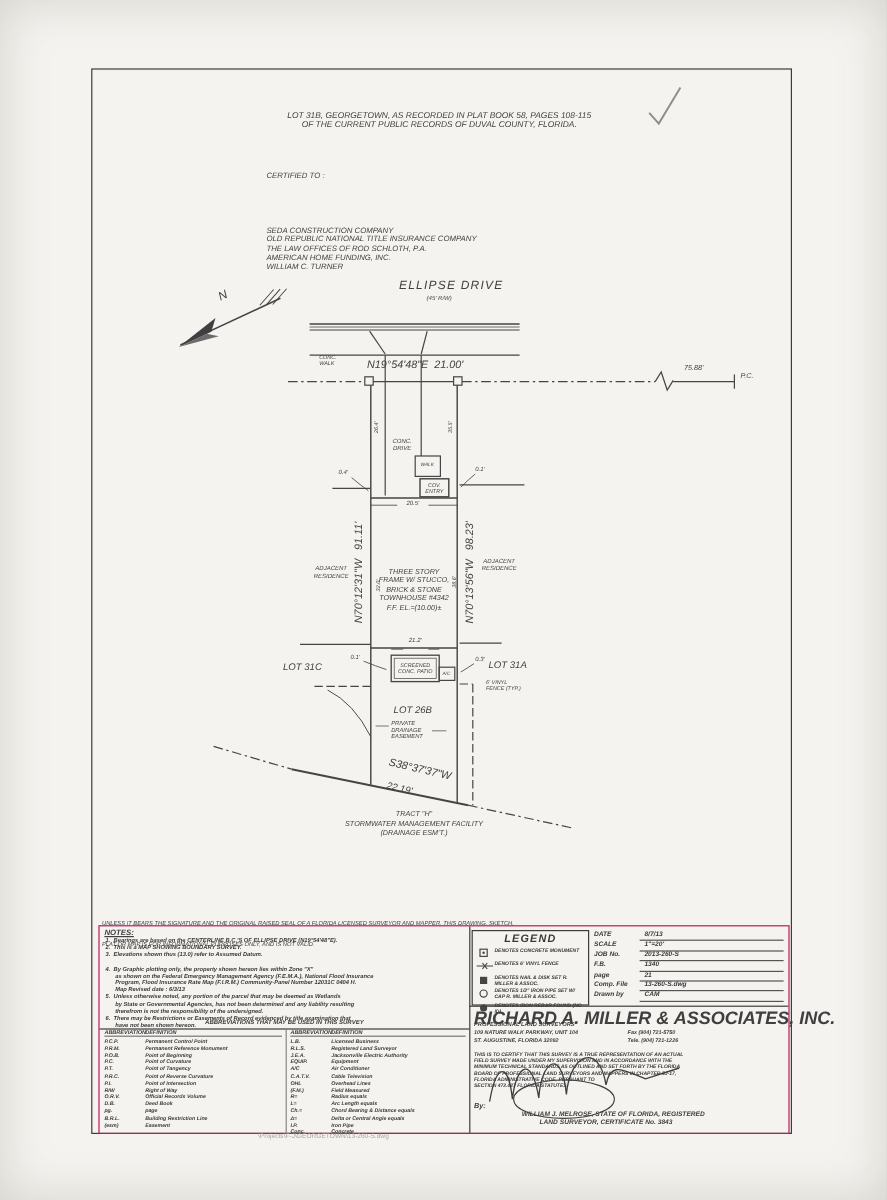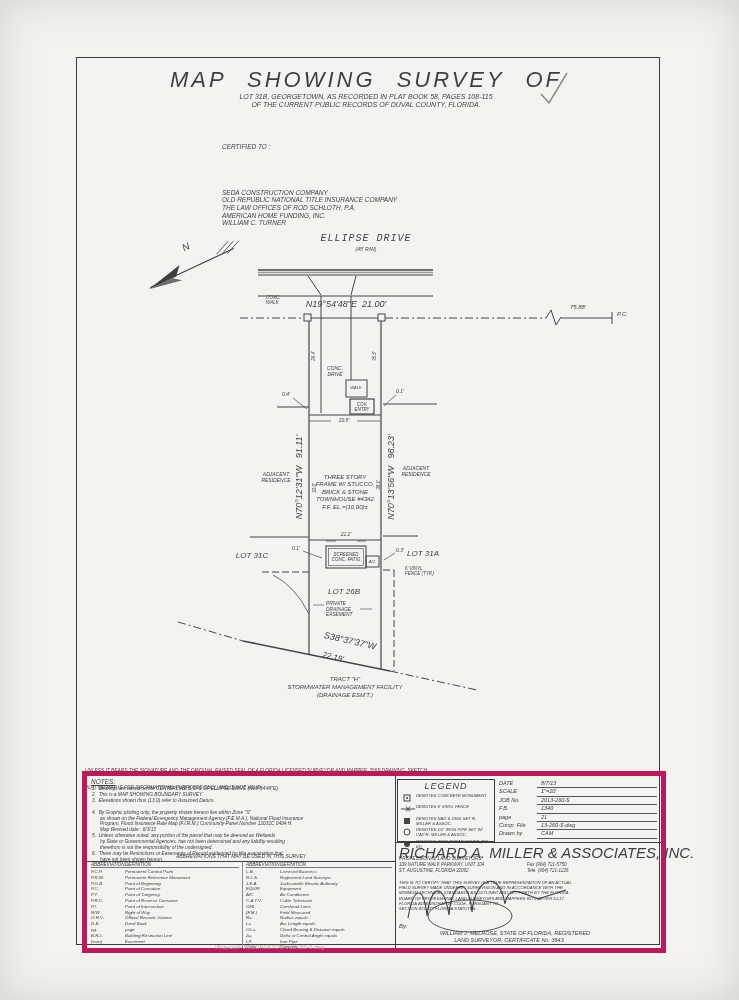--- a/index.html
+++ b/index.html
@@ -17,21 +17,21 @@
   .t9{font-size:9px;}
   .t8{font-size:8px;}
   .t7{font-size:7px;}
   .t65{font-size:6.5px;}
   .t6{font-size:6px;}
   .t55{font-size:5.5px;}
   .t5{font-size:5px;}
   .t48{font-size:4.8px;}
   .t45{font-size:4.5px;}
   .t4{font-size:4px;}
-  .box{position:absolute;border:5px solid #be185d;}
+  .box{position:absolute;border:1px solid #be185d;font-weight:bold;}
   .notes-box{left:82px;top:771px;width:574px;height:172px;background:transparent;}
   .vdiv{position:absolute;background:#3c3c3c;width:1px;}
   .hdiv{position:absolute;background:#3c3c3c;height:1px;}
   .note-line{font-size:4.8px;line-height:5.9px;font-style:italic;white-space:pre;min-height:5.9px;}
   .abbr-table{position:absolute;top:86px;height:84px;font-style:italic;}
   .abbr-head{display:flex;font-size:4.6px;border-bottom:.5px solid #777;margin-bottom:1px;}
   .abbr-row{display:flex;font-size:4.4px;line-height:5.8px;}
   .abbr-a{width:34px;}
   .abbr-d{flex:1;}
   .legend-box{position:absolute;left:310px;top:3px;width:96px;height:61px;border:1px solid #3c3c3c;}
@@ -117,33 +117,32 @@
     <path d="M178,622 L243,641" stroke-dasharray="8 3 2 3"></path>
     <line x1="243" y1="641" x2="390" y2="671" stroke-width="1.6"></line>
     <path d="M390,671 L477,690" stroke-dasharray="8 3 2 3"></path>
 
     <g stroke="#3f3f3f" stroke-width="1.1">
       <path d="M408,918 C414,884 424,886 427,916 C430,888 443,878 449,915 C451,884 468,872 472,912 C475,878 499,868 505,904 C509,884 519,892 538,899 L566,890"></path>
       <ellipse cx="470" cy="916" rx="42" ry="16" stroke-width="0.9"></ellipse>
     </g>
   </svg>
 
-  <div class="lbl ctrx t22" style="left:366px;top:67px;">MAP SHOWING SURVEY OF</div>
   <div class="lbl ctrx t7" style="left:366px;top:93px;">LOT 31B, GEORGETOWN, AS RECORDED IN PLAT BOOK 58, PAGES 108-115</div>
   <div class="lbl ctrx t7" style="left:366px;top:101px;">OF THE CURRENT PUBLIC RECORDS OF DUVAL COUNTY, FLORIDA.</div>
 
   <div class="lbl t65" style="left:222px;top:128px;line-height:7.6px;">
     <div>CERTIFIED TO :</div>
     <div>
       
     <div>SEDA CONSTRUCTION COMPANY</div><div>OLD REPUBLIC NATIONAL TITLE INSURANCE COMPANY</div><div>THE LAW OFFICES OF ROD SCHLOTH, P.A.</div><div>AMERICAN HOME FUNDING, INC.</div><div>WILLIAM C. TURNER</div></div>
   </div>
 
   <div class="lbl t10" style="left:186px;top:247px;transform:translate(-50%,-50%) rotate(-25deg);">N</div>
-  <div class="lbl ctrx t10" style="left:366px;top:233px;letter-spacing:1px;font-family:Liberation Mono, monospace;">ELLIPSE DRIVE</div>
+  <div class="lbl ctrx t10" style="left:376px;top:233px;letter-spacing:1px;">ELLIPSE DRIVE</div>
   <div class="lbl ctrx t5" style="left:366px;top:247px;">(45' R/W)</div>
   <div class="lbl t45" style="left:266px;top:295px;">CONC.
 WALK</div>
   <div class="lbl ctrx t9" style="left:346px;top:299px;">N19°54'48"E  21.00'</div>
   <div class="lbl ctrx t6" style="left:578px;top:304px;">75.88'</div>
   <div class="lbl t6" style="left:617px;top:311px;">P.C.</div>
 
   <div class="lbl r90 t45" style="left:314px;top:356px;">26.4'</div>
   <div class="lbl r90 t45" style="left:375px;top:356px;">35.5'</div>
   <div class="lbl t5" style="left:327px;top:366px;text-align:center;">CONC.

